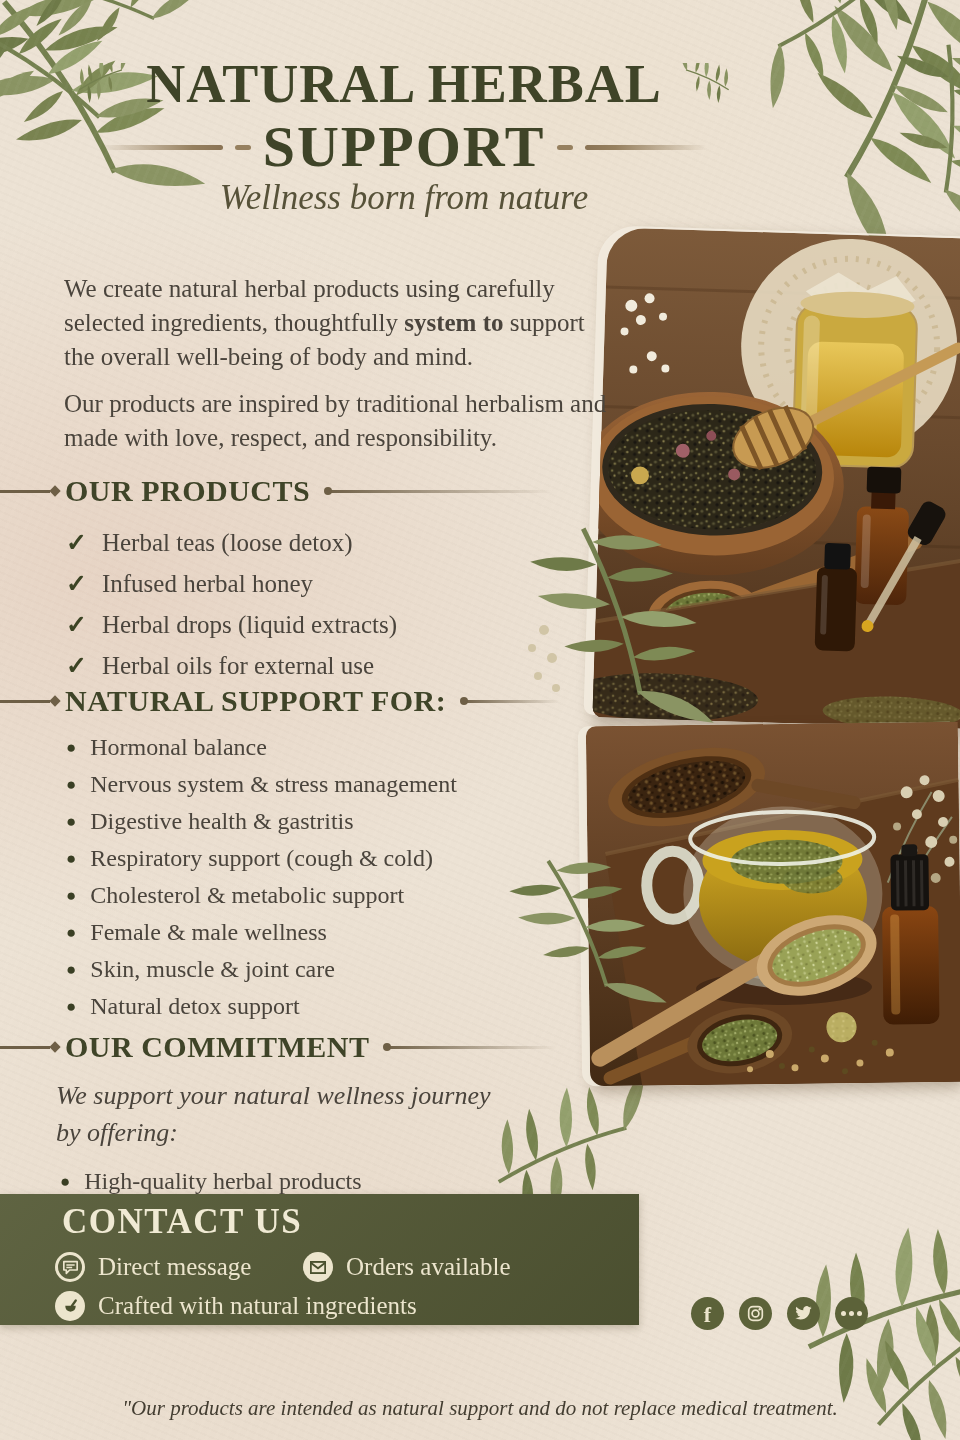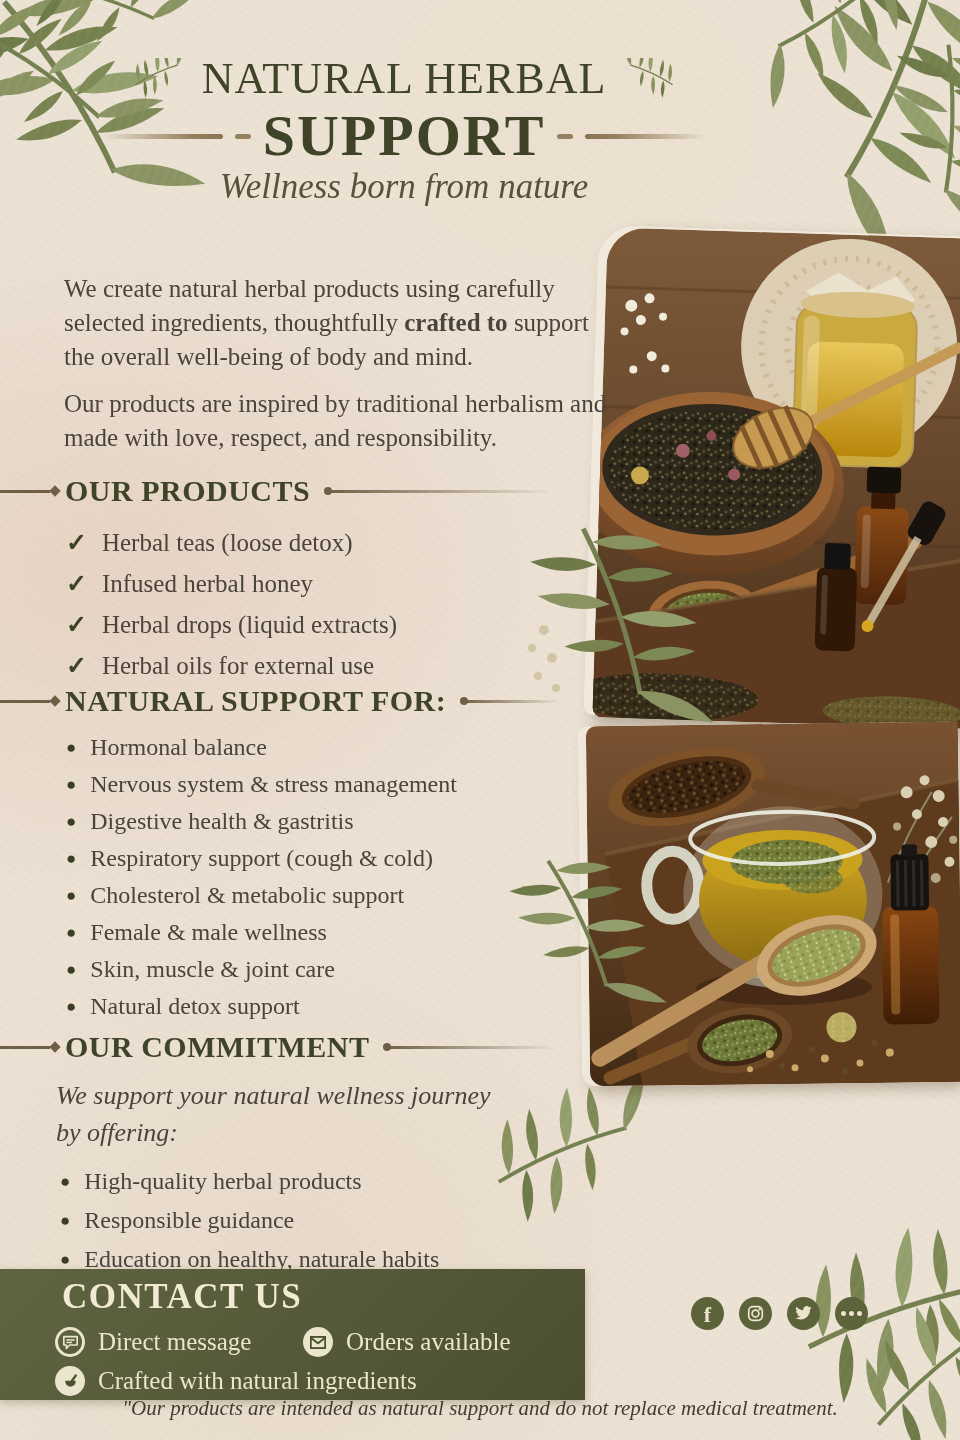--- a/index.html
+++ b/index.html
@@ -23,21 +23,21 @@
     content:"";position:absolute;inset:0;pointer-events:none;opacity:.5;
     background-image:
       repeating-linear-gradient(23deg, rgba(120,95,70,.045) 0 2px, transparent 2px 7px),
       repeating-linear-gradient(-67deg, rgba(255,255,255,.05) 0 3px, transparent 3px 9px);
   }
   svg.leaves{position:absolute;overflow:visible;pointer-events:none;}
 
   
   .title-block{position:absolute;top:56px;left:36px;width:736px;text-align:center;z-index:3;}
   .title-row{display:flex;align-items:center;justify-content:center;gap:14px;}
-  .title-line1{font-size:44px;font-weight:400;color:var(--heading);letter-spacing:1px;line-height:1.05;}
+  .title-line1{font-size:54px;font-weight:700;color:var(--heading);letter-spacing:1px;line-height:1.05;}
   .title2-row{display:flex;align-items:center;justify-content:center;gap:12px;margin-top:4px;}
   .title-line2{font-size:58px;font-weight:700;color:var(--heading);letter-spacing:2px;line-height:1.05;}
   .orn-long{width:122px;height:5px;border-radius:3px;background:linear-gradient(to right,rgba(150,128,95,0),#96805f 75%,#8a7354);}
   .orn-long.rt{background:linear-gradient(to left,rgba(150,128,95,0),#96805f 75%,#8a7354);}
   .orn-dash{width:16px;height:5px;border-radius:3px;background:#96805f;}
   .subtitle{font-style:italic;font-size:35px;color:#575239;}
 
   
   .intro{position:absolute;top:272px;left:64px;width:552px;font-size:25px;line-height:1.36;z-index:3;}
   .intro p + p{margin-top:13px;}
@@ -67,21 +67,21 @@
   .photo{position:absolute;overflow:hidden;z-index:2;}
   .photo svg{display:block;width:100%;height:100%;}
   .photo1{top:233px;left:600px;width:372px;height:490px;transform:rotate(1.8deg);
     border-radius:38px 0 0 10px;
     box-shadow:-9px -2px 0 rgba(241,234,221,.95), 0 6px 16px rgba(70,45,20,.35);}
   .photo2{top:724px;left:588px;width:372px;height:360px;transform:rotate(-.7deg);
     border-radius:10px 0 0 14px;
     box-shadow:-8px 0 0 rgba(241,234,221,.9), 0 6px 14px rgba(70,45,20,.3);}
 
   
-  .contact{position:absolute;top:1269px;left:0;width:585px;height:131px;z-index:3;
+  .contact{position:absolute;top:1194px;left:0;width:639px;height:131px;z-index:3;
     background:linear-gradient(135deg, rgba(255,255,255,.06), rgba(0,0,0,.12)), var(--contact-bar);
     color:var(--contact-text);box-shadow:0 3px 8px rgba(60,50,20,.25);}
   .contact h2{position:absolute;top:8px;left:62px;font-size:35px;letter-spacing:1.5px;color:#f0ead4;}
   .c-item{position:absolute;display:flex;align-items:center;gap:13px;font-size:25px;white-space:nowrap;}
   .c-icon{width:30px;height:30px;border-radius:50%;background:var(--contact-text);color:#4a512e;
     display:flex;align-items:center;justify-content:center;flex:none;}
   .c-icon.ring{background:transparent;border:3px solid var(--contact-text);color:var(--contact-text);}
   .ci-1{top:58px;left:55px;align-items:center;} .ci-2{top:58px;left:303px;} .ci-3{top:97px;left:55px;}
 
   
@@ -189,21 +189,21 @@
       <span class="orn-long"></span>
       <span class="orn-dash"></span>
       <h1 class="title-line2">SUPPORT</h1>
       <span class="orn-dash"></span>
       <span class="orn-long rt"></span>
     </div>
     <div class="subtitle">Wellness born from nature</div>
   </header>
 
   <section class="intro">
-    <p><span>We create natural herbal products using carefully selected ingredients, thoughtfully </span><span class="bold">crafted to</span><span> support the overall well-being of body and mind.</span></p>
+    <p><span>We create natural herbal products using carefully selected ingredients, thoughtfully </span><span class="bold">system to</span><span> support the overall well-being of body and mind.</span></p>
     <p>Our products are inspired by traditional herbalism and made with love, respect, and responsibility.</p>
   </section>
 
   <section class="section" style="top:474px">
     <div class="sec-head">
       <span class="lead-line"></span>
       <h2>OUR PRODUCTS</h2>
       <span class="tail-line"></span>
     </div>
     <ul class="plain check-list">

